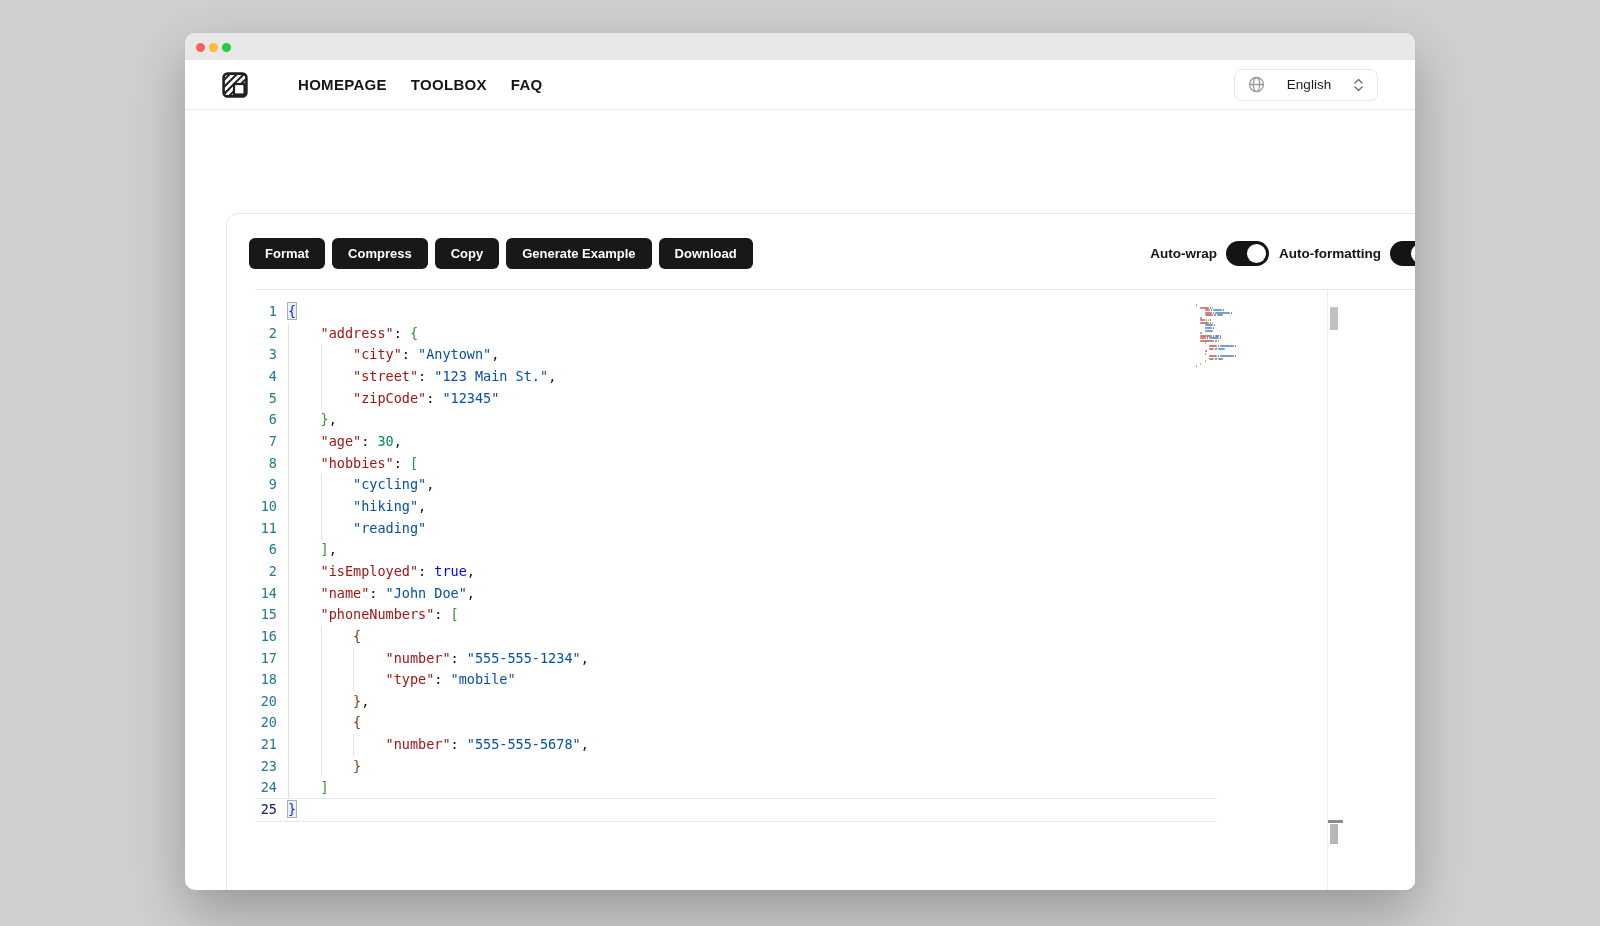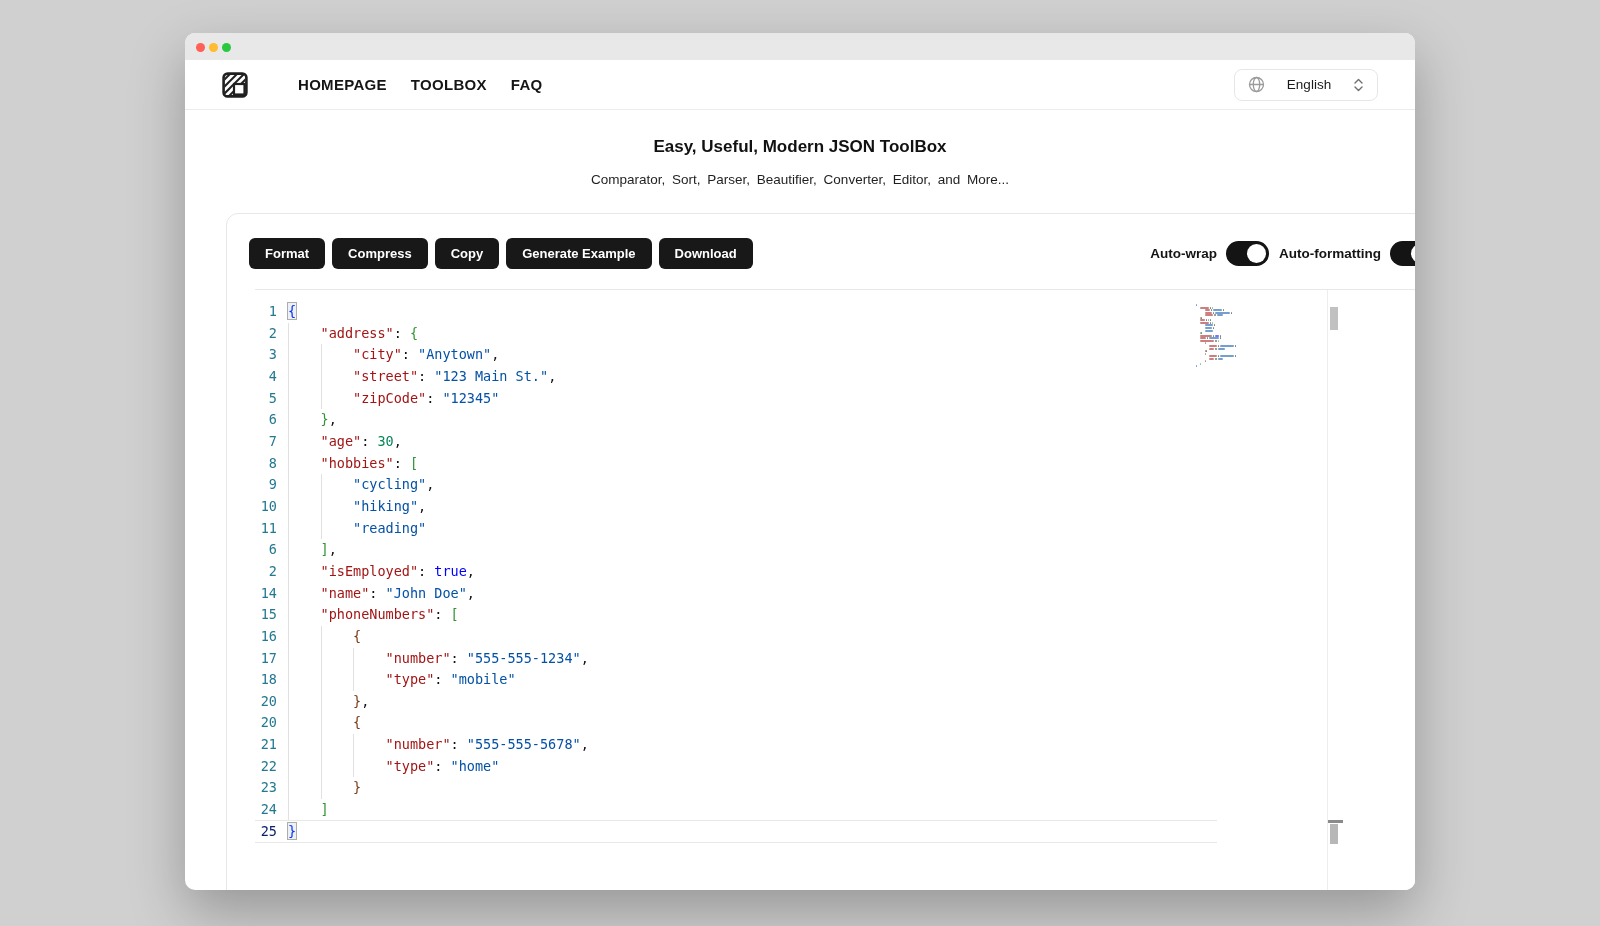--- a/index.html
+++ b/index.html
@@ -96,24 +96,20 @@
         <line x1="1.5" y1="8.5" x2="15.5" y2="8.5"></line>
       </svg>
       <span class="lang-label">English</span>
       <svg width="11" height="16" viewBox="0 0 11 16" fill="none" stroke="#6f6f6f" stroke-width="1.4" stroke-linecap="round" stroke-linejoin="round">
         <path d="M2 6 L5.5 2.5 L9 6"></path>
         <path d="M2 10 L5.5 13.5 L9 10"></path>
       </svg>
     </div>
   </div>
 
-  <div class="hero">
-    <h1>Easy, Useful, Modern JSON ToolBox</h1>
-    <p>Comparator, Sort, Parser, Beautifier, Converter, Editor, and More...</p>
-  </div>
 
   <div class="card">
     <div class="toolbar">
       <div class="tb-buttons">
           <button class="tb-btn">Format</button>
           <button class="tb-btn">Compress</button>
           <button class="tb-btn">Copy</button>
           <button class="tb-btn">Generate Example</button>
           <button class="tb-btn">Download</button>
         </div>
@@ -145,21 +141,20 @@
           <div class="code-line"><i class="guide" style="left: 33px;"></i><span class="ln">6</span><span class="lt" style="padding-left: 32.52px;"><span style="color: rgb(49, 147, 49);">]</span><span style="color: rgb(17, 17, 17);">,</span></span></div>
           <div class="code-line"><i class="guide" style="left: 33px;"></i><span class="ln">2</span><span class="lt" style="padding-left: 32.52px;"><span style="color: rgb(163, 21, 21);">"isEmployed"</span><span style="color: rgb(17, 17, 17);">: </span><span style="color: rgb(0, 0, 255);">true</span><span style="color: rgb(17, 17, 17);">,</span></span></div>
           <div class="code-line"><i class="guide" style="left: 33px;"></i><span class="ln">14</span><span class="lt" style="padding-left: 32.52px;"><span style="color: rgb(163, 21, 21);">"name"</span><span style="color: rgb(17, 17, 17);">: </span><span style="color: rgb(4, 81, 165);">"John Doe"</span><span style="color: rgb(17, 17, 17);">,</span></span></div>
           <div class="code-line"><i class="guide" style="left: 33px;"></i><span class="ln">15</span><span class="lt" style="padding-left: 32.52px;"><span style="color: rgb(163, 21, 21);">"phoneNumbers"</span><span style="color: rgb(17, 17, 17);">: </span><span style="color: rgb(49, 147, 49);">[</span></span></div>
           <div class="code-line"><i class="guide" style="left: 33px;"></i><i class="guide" style="left: 65.52px;"></i><span class="ln">16</span><span class="lt" style="padding-left: 65.04px;"><span style="color: rgb(123, 56, 20);">{</span></span></div>
           <div class="code-line"><i class="guide" style="left: 33px;"></i><i class="guide" style="left: 65.52px;"></i><i class="guide" style="left: 98.04px;"></i><span class="ln">17</span><span class="lt" style="padding-left: 97.56px;"><span style="color: rgb(163, 21, 21);">"number"</span><span style="color: rgb(17, 17, 17);">: </span><span style="color: rgb(4, 81, 165);">"555-555-1234"</span><span style="color: rgb(17, 17, 17);">,</span></span></div>
           <div class="code-line"><i class="guide" style="left: 33px;"></i><i class="guide" style="left: 65.52px;"></i><i class="guide" style="left: 98.04px;"></i><span class="ln">18</span><span class="lt" style="padding-left: 97.56px;"><span style="color: rgb(163, 21, 21);">"type"</span><span style="color: rgb(17, 17, 17);">: </span><span style="color: rgb(4, 81, 165);">"mobile"</span></span></div>
           <div class="code-line"><i class="guide" style="left: 33px;"></i><i class="guide" style="left: 65.52px;"></i><span class="ln">20</span><span class="lt" style="padding-left: 65.04px;"><span style="color: rgb(123, 56, 20);">}</span><span style="color: rgb(17, 17, 17);">,</span></span></div>
           <div class="code-line"><i class="guide" style="left: 33px;"></i><i class="guide" style="left: 65.52px;"></i><span class="ln">20</span><span class="lt" style="padding-left: 65.04px;"><span style="color: rgb(123, 56, 20);">{</span></span></div>
           <div class="code-line"><i class="guide" style="left: 33px;"></i><i class="guide" style="left: 65.52px;"></i><i class="guide" style="left: 98.04px;"></i><span class="ln">21</span><span class="lt" style="padding-left: 97.56px;"><span style="color: rgb(163, 21, 21);">"number"</span><span style="color: rgb(17, 17, 17);">: </span><span style="color: rgb(4, 81, 165);">"555-555-5678"</span><span style="color: rgb(17, 17, 17);">,</span></span></div>
-          <div class="code-line"><i class="guide" style="left: 33px;"></i><i class="guide" style="left: 65.52px;"></i><i class="guide" style="left: 98.04px;"></i><span class="ln">22</span><span class="lt" style="padding-left: 97.56px;"><span style="color: rgb(163, 21, 21);">"type"</span><span style="color: rgb(17, 17, 17);">: </span><span style="color: rgb(4, 81, 165);">"home"</span></span></div>
           <div class="code-line"><i class="guide" style="left: 33px;"></i><i class="guide" style="left: 65.52px;"></i><span class="ln">23</span><span class="lt" style="padding-left: 65.04px;"><span style="color: rgb(123, 56, 20);">}</span></span></div>
           <div class="code-line"><i class="guide" style="left: 33px;"></i><span class="ln">24</span><span class="lt" style="padding-left: 32.52px;"><span style="color: rgb(49, 147, 49);">]</span></span></div>
           <div class="code-line active"><span class="ln">25</span><span class="lt" style="padding-left: 0px;"><span class="match" style="color: rgb(4, 49, 250);">}</span></span></div>
         </div>
       <div class="minimap">
           <span class="mm-bar" style="left: 6px; top: 0px; width: 1px; background: rgb(4, 49, 250);"></span>
           <span class="mm-bar" style="left: 10.32px; top: 2.56px; width: 8.72px; background: rgb(163, 21, 21);"></span>
           <span class="mm-bar" style="left: 20.04px; top: 2.56px; width: 1.16px; background: rgb(17, 17, 17);"></span>
           <span class="mm-bar" style="left: 22.2px; top: 2.56px; width: 1px; background: rgb(49, 147, 49);"></span>
           <span class="mm-bar" style="left: 14.64px; top: 5.12px; width: 5.48px; background: rgb(163, 21, 21);"></span>

